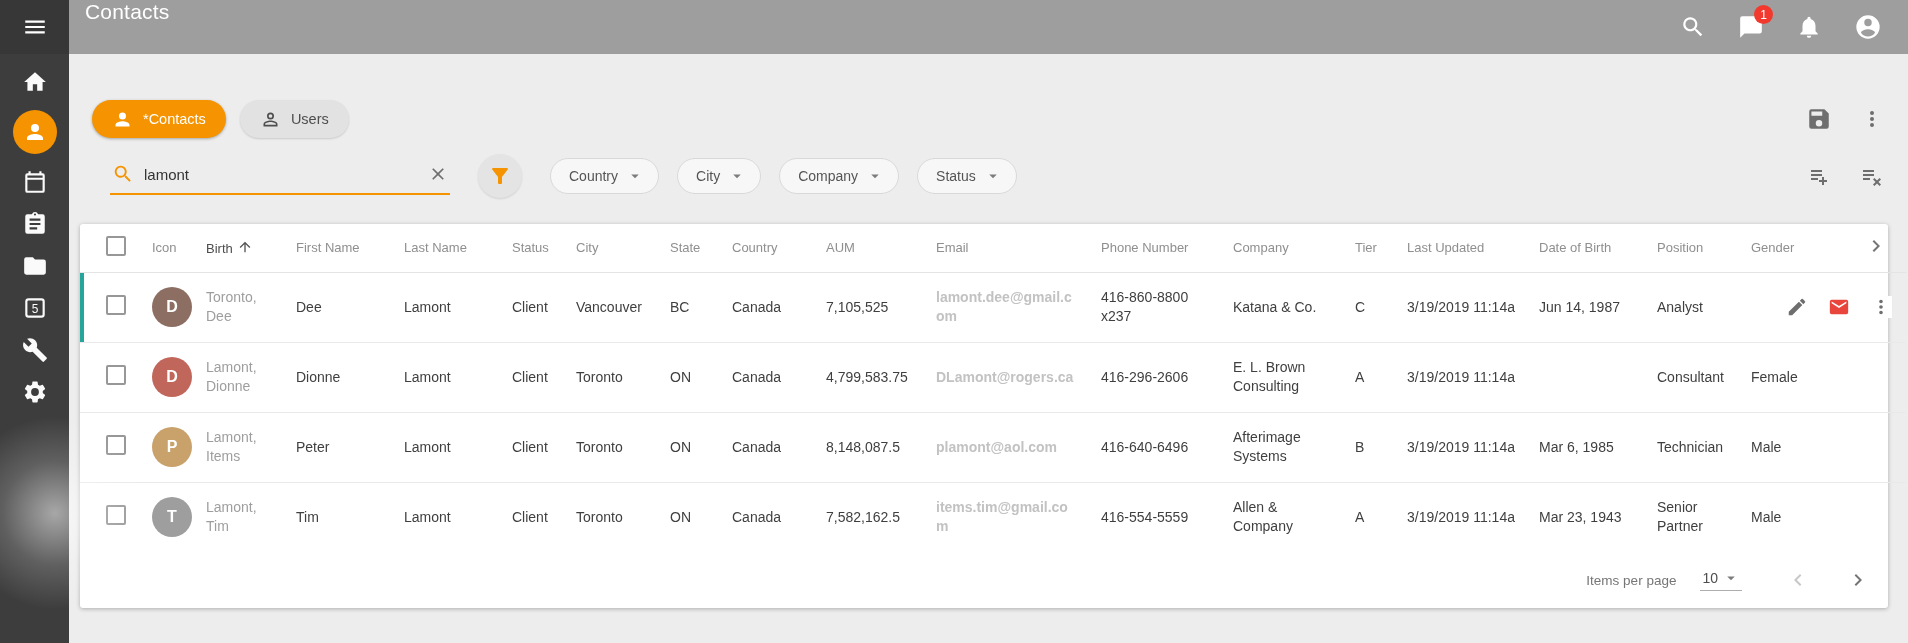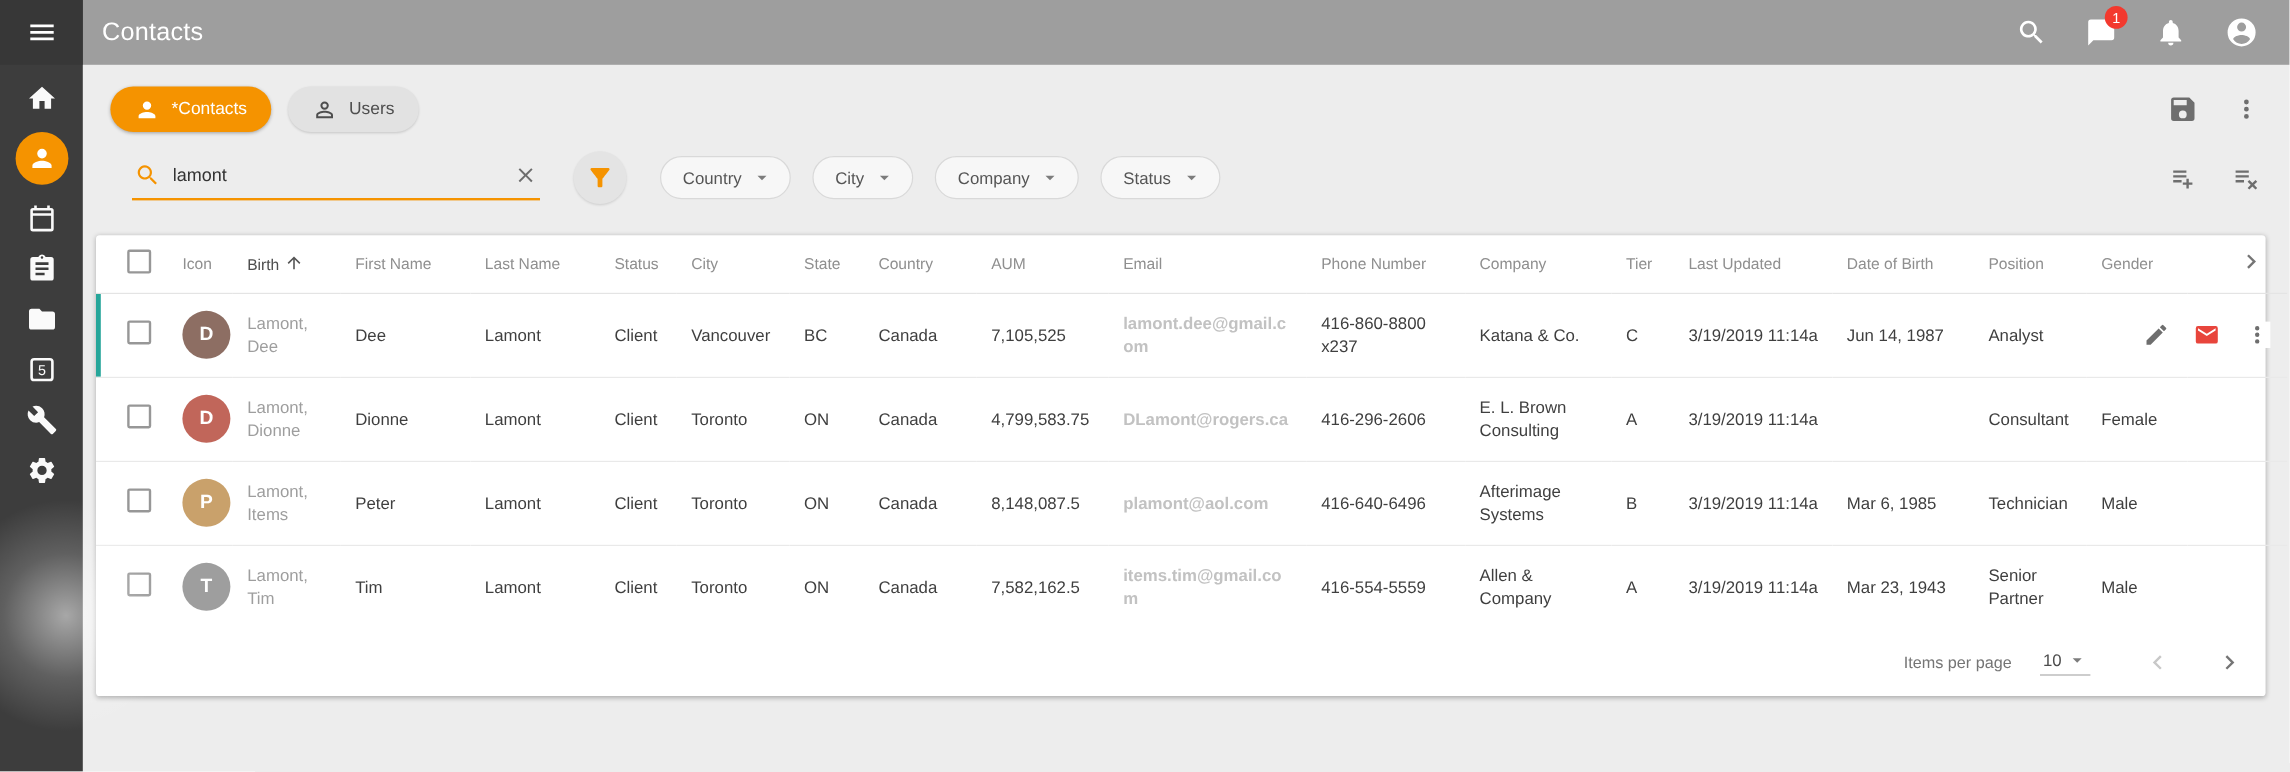--- a/index.html
+++ b/index.html
@@ -27,32 +27,32 @@
     background:radial-gradient(circle, rgba(255,255,255,.55) 0%, rgba(255,255,255,.18) 35%, rgba(255,255,255,0) 65%);
   }
   .side-top { height:54px; background:#373737; display:flex; align-items:center; justify-content:center; color:#fff; cursor:pointer; }
   .side-nav { padding-top:14px; display:flex; flex-direction:column; align-items:center; gap:14px; }
   .side-item { width:44px; height:28px; display:flex; align-items:center; justify-content:center; color:#fafafa; cursor:pointer; }
   .side-item.active { height:44px; }
   .active-circle { width:44px; height:44px; border-radius:50%; background:var(--accent,#F59300); display:flex; align-items:center; justify-content:center; color:#fff; }
 
   
   .main { flex:1; display:flex; flex-direction:column; min-width:0; }
-  .topbar { height:54px; background:#9e9e9e; display:flex; align-items:center; padding:0 26px 0 16px; color:#fff; flex-shrink:0;gap:28px; }
+  .topbar { height:54px; background:#9e9e9e; display:flex; padding:0 26px 0 16px; color:#fff; flex-shrink:0;gap:28px; }
   .title { font-size:21px; font-weight:500; letter-spacing:.2px; }
   .top-actions { margin-left:auto; display:flex; align-items:center; gap:32px; }
   .chat-wrap { position:relative; display:inline-flex; }
   .badge {
     position:absolute; top:-9px; right:-9px; min-width:19px; height:19px; padding:0 4px;
     border-radius:10px; background:var(--badge,#F44336); color:#fff; font-size:12px;
     display:flex; align-items:center; justify-content:center;
   }
 
   
-  .content { flex:1; padding:18px 16px 0 11px; }
+  .content { flex:1; padding:18px 16px 0 11px;margin-top:28px; }
   .row-right { margin-left:auto; display:flex; align-items:center; gap:28px; }
 
   .tabs-row { display:flex; align-items:center; gap:14px; margin-left:12px; padding-right:8px; }
   .pill {
     height:38px; border-radius:19px; padding:0 20px; display:inline-flex; align-items:center; gap:10px;
     background:#e2e2e2; color:#4e4e4e; font-size:14.5px; font-weight:500; cursor:pointer;
     box-shadow:0 1px 2px rgba(0,0,0,.15);
   }
   .pill.active { background:var(--accent,#F59300); color:#fff; box-shadow:0 1px 3px rgba(0,0,0,.3); }
 
@@ -406,21 +406,21 @@
                     <use href="#i-chev-r"></use>
                   </svg></th>
             </tr>
           </thead>
           <tbody>
               <tr class="data-row selected">
     <td class="col-select"><span class="checkbox"></span></td>
     <td class="col-icon">
                   <span class="avatar" style="background: rgb(141, 110, 99);">D</span>
                 </td>
-    <td class="cell-name">Lamont, Dee</td>
+    <td class="cell-name">Toronto, Dee</td>
     <td>Dee</td>
     <td>Lamont</td>
     <td>Client</td>
     <td>Vancouver</td>
     <td>BC</td>
     <td>Canada</td>
     <td>7,105,525</td>
     <td class="cell-email">lamont.dee@gmail.com</td>
     <td>416-860-8800 x237</td>
     <td>Katana &amp; Co.</td>

